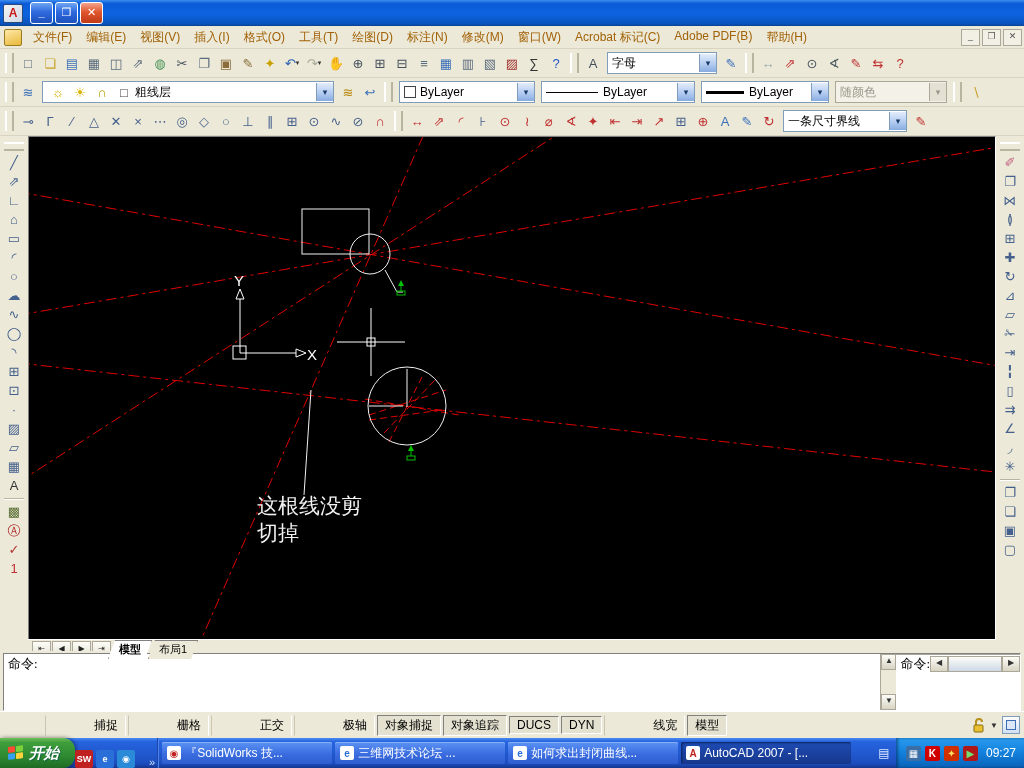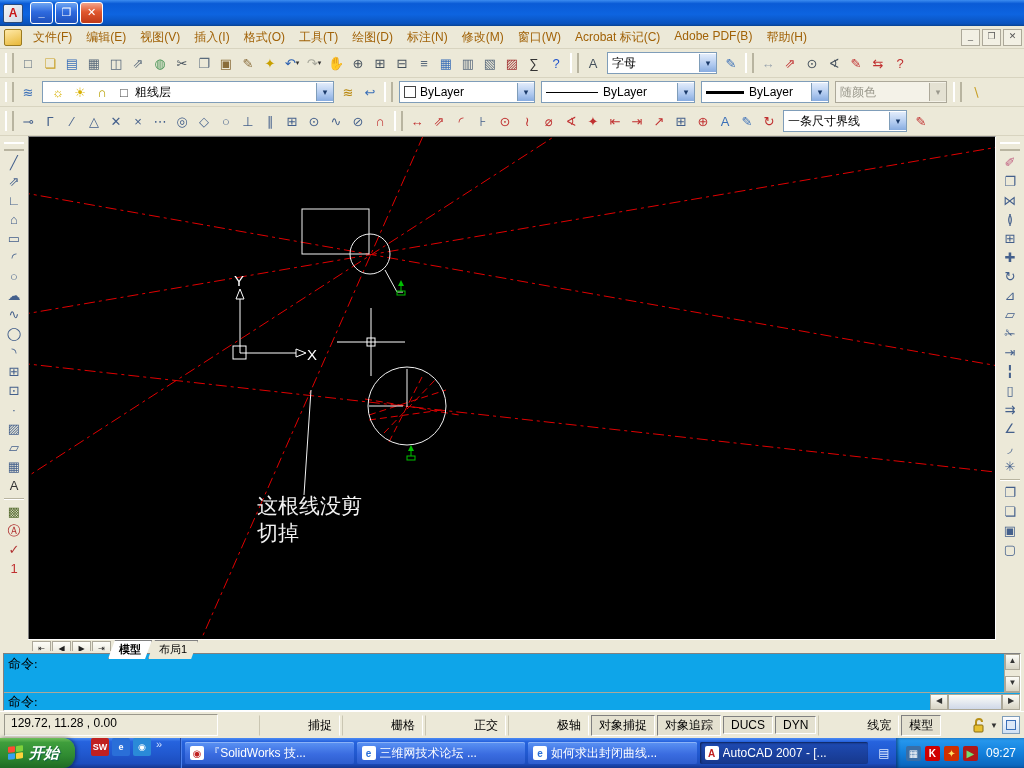--- a/index.html
+++ b/index.html
@@ -49,21 +49,21 @@
   .canvas-wrap svg{display:block;}
 
   
   .tabstrip{height:20px;background:#ECE9D8;display:flex;align-items:flex-end;padding-left:4px;border-top:1px solid #fff;}
   .tabnav{width:17px;height:15px;border:1px solid #aca899;background:linear-gradient(#fdfdf8,#e4e1d2);font-size:8px;line-height:13px;text-align:center;color:#222;margin-right:1px;margin-bottom:1px;}
   .tab{padding:1px 10px 2px;font-size:11px;margin-left:-4px;border:1px solid #808080;border-bottom:none;background:#ECE9D8;clip-path:polygon(7px 0,100% 0,calc(100% - 7px) 100%,0 100%);}
   .tab.active{background:#fff;font-weight:bold;z-index:2;}
 
   
   .cmdwin{height:56px;background:#ECE9D8;padding:2px 3px;}
-  .cmdbox{height:100%;border:1px solid #808080;border-bottom-color:#fff;border-right-color:#fff;background:#0ea5e9;display:flex;flex-direction:column;font-family:Liberation Serif, serif;font-size:13px;}
+  .cmdbox{height:100%;border:1px solid #808080;border-bottom-color:#fff;border-right-color:#fff;background:#ffffff;display:flex;flex-direction:row;font-family:Liberation Serif, serif;font-size:13px;}
   .cmdhist{flex:1;display:flex;}
   .cmdlines{flex:1;padding:1px 4px;}
   .vscroll{width:15px;background:#ECE9D8;border-left:1px solid #aca899;display:flex;flex-direction:column;justify-content:space-between;}
   .sbtn{height:14px;background:linear-gradient(#fdfdf8,#d8d4c4);border:1px solid #aca899;font-size:8px;text-align:center;line-height:12px;color:#333;}
   .cmdprompt{height:17px;border-top:1px solid #aca899;display:flex;align-items:center;padding-left:4px;}
   .cmdprompt .ptext{flex:1;}
   .hscroll{display:flex;width:90px;}
   .hscroll .sbtn{width:16px;height:14px;}
   .hthumb{flex:1;background:linear-gradient(#fdfdf8,#cfd8e8);border:1px solid #aca899;}
 
@@ -81,21 +81,21 @@
 
   
   .taskbar{height:30px;display:flex;align-items:stretch;
     background:linear-gradient(180deg,#4A8AF4 0%,#2663DE 12%,#2159D0 50%,#1C4DBE 85%,#15368E 100%);}
   .startbtn{display:flex;align-items:center;gap:5px;padding:0 16px 0 8px;color:#fff;font-style:italic;font-weight:bold;font-size:15px;
     background:linear-gradient(180deg,#6FBF5A 0%,#3F9E3C 15%,#2F8A31 60%,#1F6B24 100%);border-radius:0 12px 12px 0;box-shadow:1px 0 4px rgba(0,0,0,.5);text-shadow:1px 1px 1px #164;}
   .winflag{width:16px;height:14px;display:grid;grid-template-columns:7px 7px;grid-template-rows:6px 6px;gap:1px;transform:skewY(-6deg);}
   .winflag i{border-radius:1px;}
   .winflag i:nth-child(1){background:#ff4a33;}.winflag i:nth-child(2){background:#7fd13b;}
   .winflag i:nth-child(3){background:#35a0f2;}.winflag i:nth-child(4){background:#ffd23b;}
-  .quicklaunch{display:flex;align-items:flex-start;padding:0 16px;gap:3px;border-right:1px solid #1A46A8;box-shadow:1px 0 0 #4E82EC;}
+  .quicklaunch{display:flex;align-items:flex-end;padding:0 0;gap:12px;border-right:1px solid #1A46A8;box-shadow:1px 0 0 #4E82EC;}
   .ql{width:18px;height:18px;border-radius:2px;font-size:9px;font-weight:bold;display:flex;align-items:center;justify-content:center;color:#fff;}
   .chev{color:#cfe0ff;font-size:11px;padding:0 2px;}
   .tasks{flex:1;display:flex;align-items:center;gap:3px;padding:0 4px;min-width:0;}
   .task{flex:1;max-width:160px;height:22px;display:flex;align-items:center;gap:4px;padding:0 5px;color:#fff;font-size:12px;border-radius:2px;white-space:nowrap;overflow:hidden;
     background:linear-gradient(180deg,#5B93F4,#3A6CE0 55%,#2E5DCE);box-shadow:inset 0 1px 0 #8ab2f8;}
   .task.active{background:linear-gradient(180deg,#1E4BB4,#17388C);box-shadow:inset 1px 1px 2px #0d2258;}
   .task .ticon{width:14px;height:14px;flex:none;background:#fff;border-radius:2px;font-size:10px;font-weight:bold;display:flex;align-items:center;justify-content:center;}
   .task .tlabel{overflow:hidden;text-overflow:ellipsis;}
   .imebtn{width:24px;display:flex;align-items:center;justify-content:center;color:#dce8ff;font-size:12px;}
   .tray{display:flex;align-items:center;gap:4px;padding:0 8px 0 10px;color:#fff;
@@ -421,21 +421,20 @@
         <span class="hscroll">
           <span class="sbtn">◀</span>
           <span class="hthumb"></span>
           <span class="sbtn">▶</span>
         </span>
       </div>
     </div>
   </div>
 
   <div class="statusbar">
-    <span class="coords">129.72, 11.28 ,  0.00</span>
     <span class="togglebar">
         <span class="tglbtn off">捕捉</span>
         <span class="tglbtn off">栅格</span>
         <span class="tglbtn off">正交</span>
         <span class="tglbtn off">极轴</span>
         <span class="tglbtn on">对象捕捉</span>
         <span class="tglbtn on">对象追踪</span>
         <span class="tglbtn on">DUCS</span>
         <span class="tglbtn on">DYN</span>
         <span class="tglbtn off">线宽</span>

